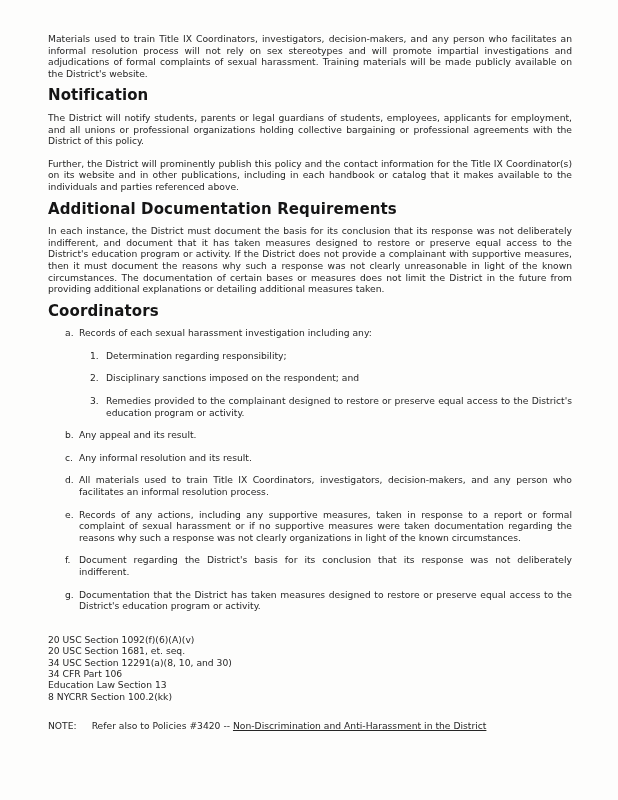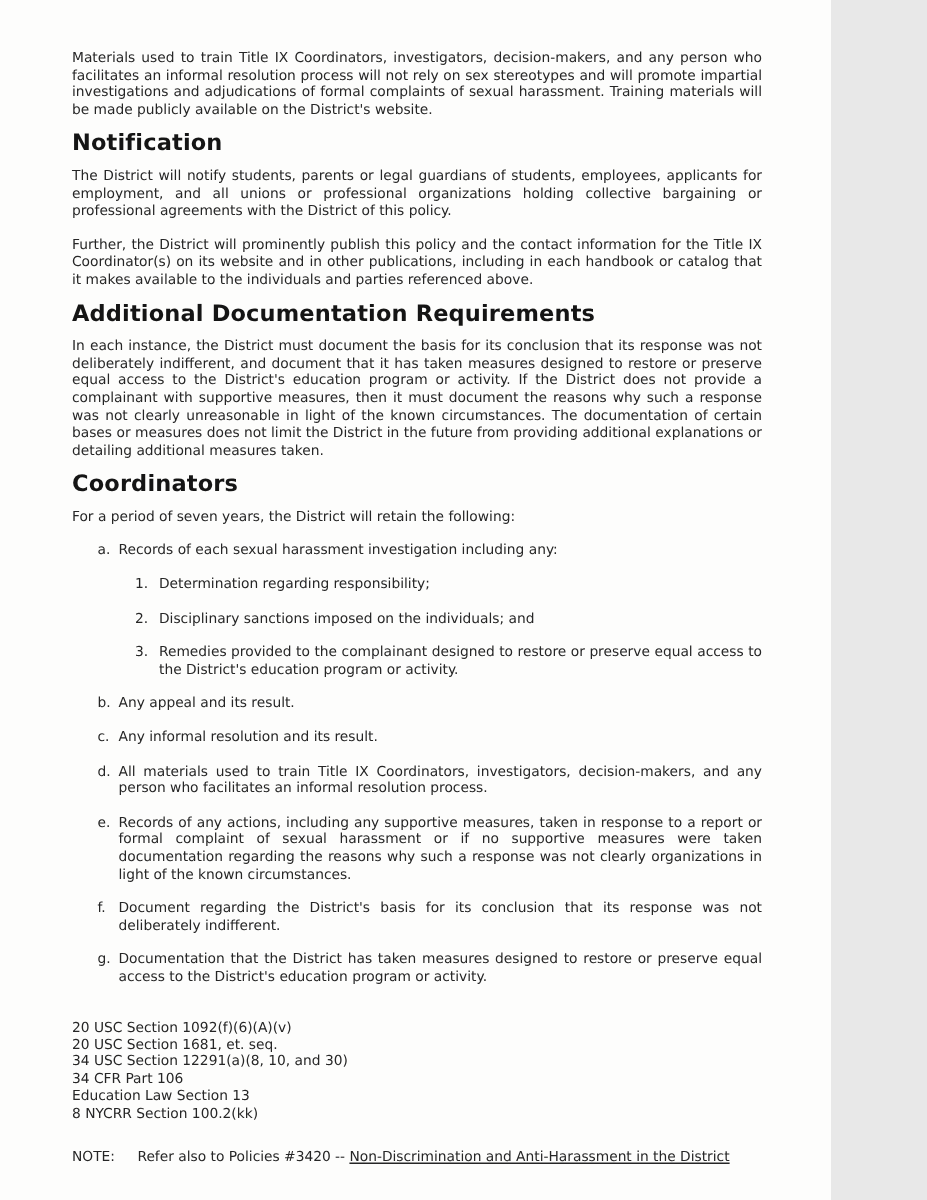--- a/index.html
+++ b/index.html
@@ -1,18 +1,18 @@
 <!DOCTYPE html>
 <html><head>
 <meta charset="utf-8">
 <style>
   html, body { margin: 0; padding: 0; background: #e8e8e8; }
   .page {
     position: relative;
-    width: 554px;
+    width: 618px;
     height: 800px;
     margin: 0;
     background: #fdfdfc;
     box-sizing: border-box;
     padding: 33px 46px 0 48px;
     font-family: "DejaVu Sans", "Liberation Sans", sans-serif;
     font-size: 9.2px;
     line-height: 11.6px;
     color: #262626;
     overflow: hidden;
@@ -62,37 +62,36 @@
   <p>Materials used to train Title IX Coordinators, investigators, decision-makers, and any person who facilitates an informal resolution process will not rely on sex stereotypes and will promote impartial investigations and adjudications of formal complaints of sexual harassment. Training materials will be made publicly available on the District's website.</p>
 
   <h3>Notification</h3>
   <p>The District will notify students, parents or legal guardians of students, employees, applicants for employment, and all unions or professional organizations holding collective bargaining or professional agreements with the District of this policy.</p>
   <p>Further, the District will prominently publish this policy and the contact information for the Title IX Coordinator(s) on its website and in other publications, including in each handbook or catalog that it makes available to the individuals and parties referenced above.</p>
 
   <h3>Additional Documentation Requirements</h3>
   <p>In each instance, the District must document the basis for its conclusion that its response was not deliberately indifferent, and document that it has taken measures designed to restore or preserve equal access to the District's education program or activity. If the District does not provide a complainant with supportive measures, then it must document the reasons why such a response was not clearly unreasonable in light of the known circumstances. The documentation of certain bases or measures does not limit the District in the future from providing additional explanations or detailing additional measures taken.</p>
 
   <h3>Coordinators</h3>
-  <p>For a period of seven years, the District will retain the following:</p>
 
   <div>
 
     <div class="li lv1">
       <span class="mk">a.</span>
       <div class="lt">Records of each sexual harassment investigation including any:</div>
     </div>
 
     <div class="li lv2">
       <span class="mk">1.</span>
       <div class="lt">Determination regarding responsibility;</div>
     </div>
 
     <div class="li lv2">
       <span class="mk">2.</span>
-      <div class="lt">Disciplinary sanctions imposed on the individuals; and</div>
+      <div class="lt">Disciplinary sanctions imposed on the respondent; and</div>
     </div>
 
     <div class="li lv2">
       <span class="mk">3.</span>
       <div class="lt">Remedies provided to the complainant designed to restore or preserve equal access to the District's education program or activity.</div>
     </div>
 
     <div class="li lv1">
       <span class="mk">b.</span>
       <div class="lt">Any appeal and its result.</div>

